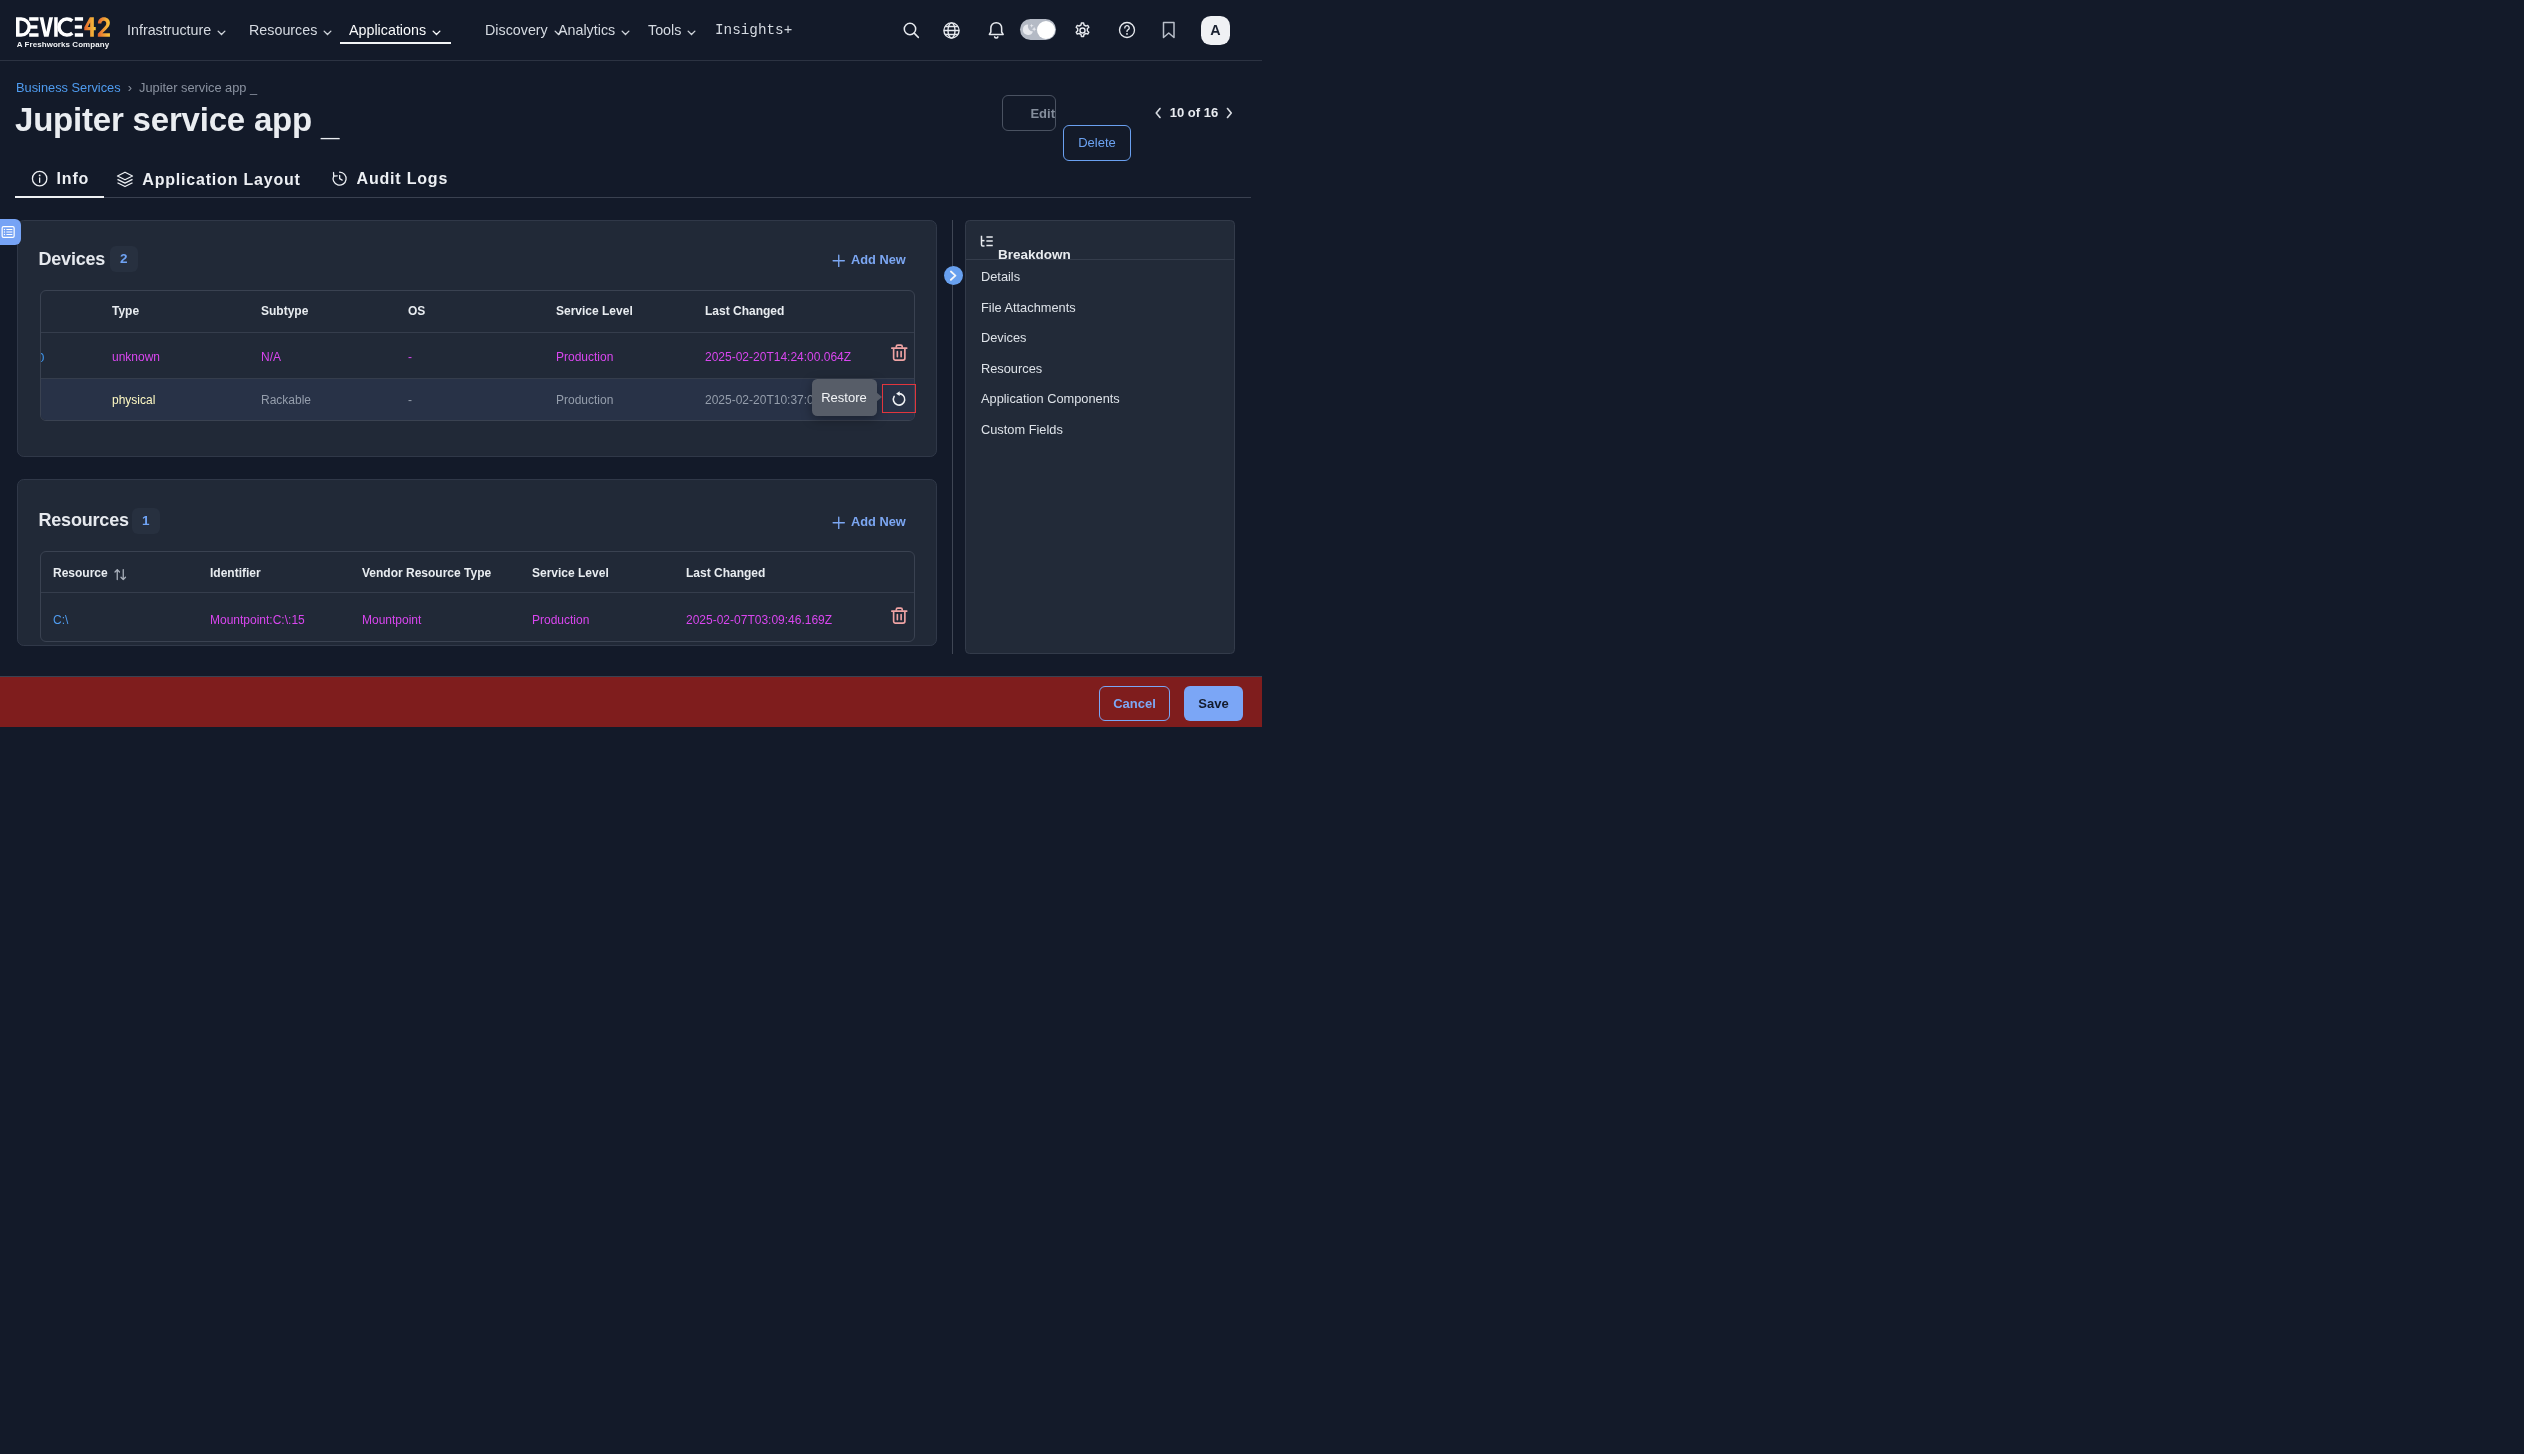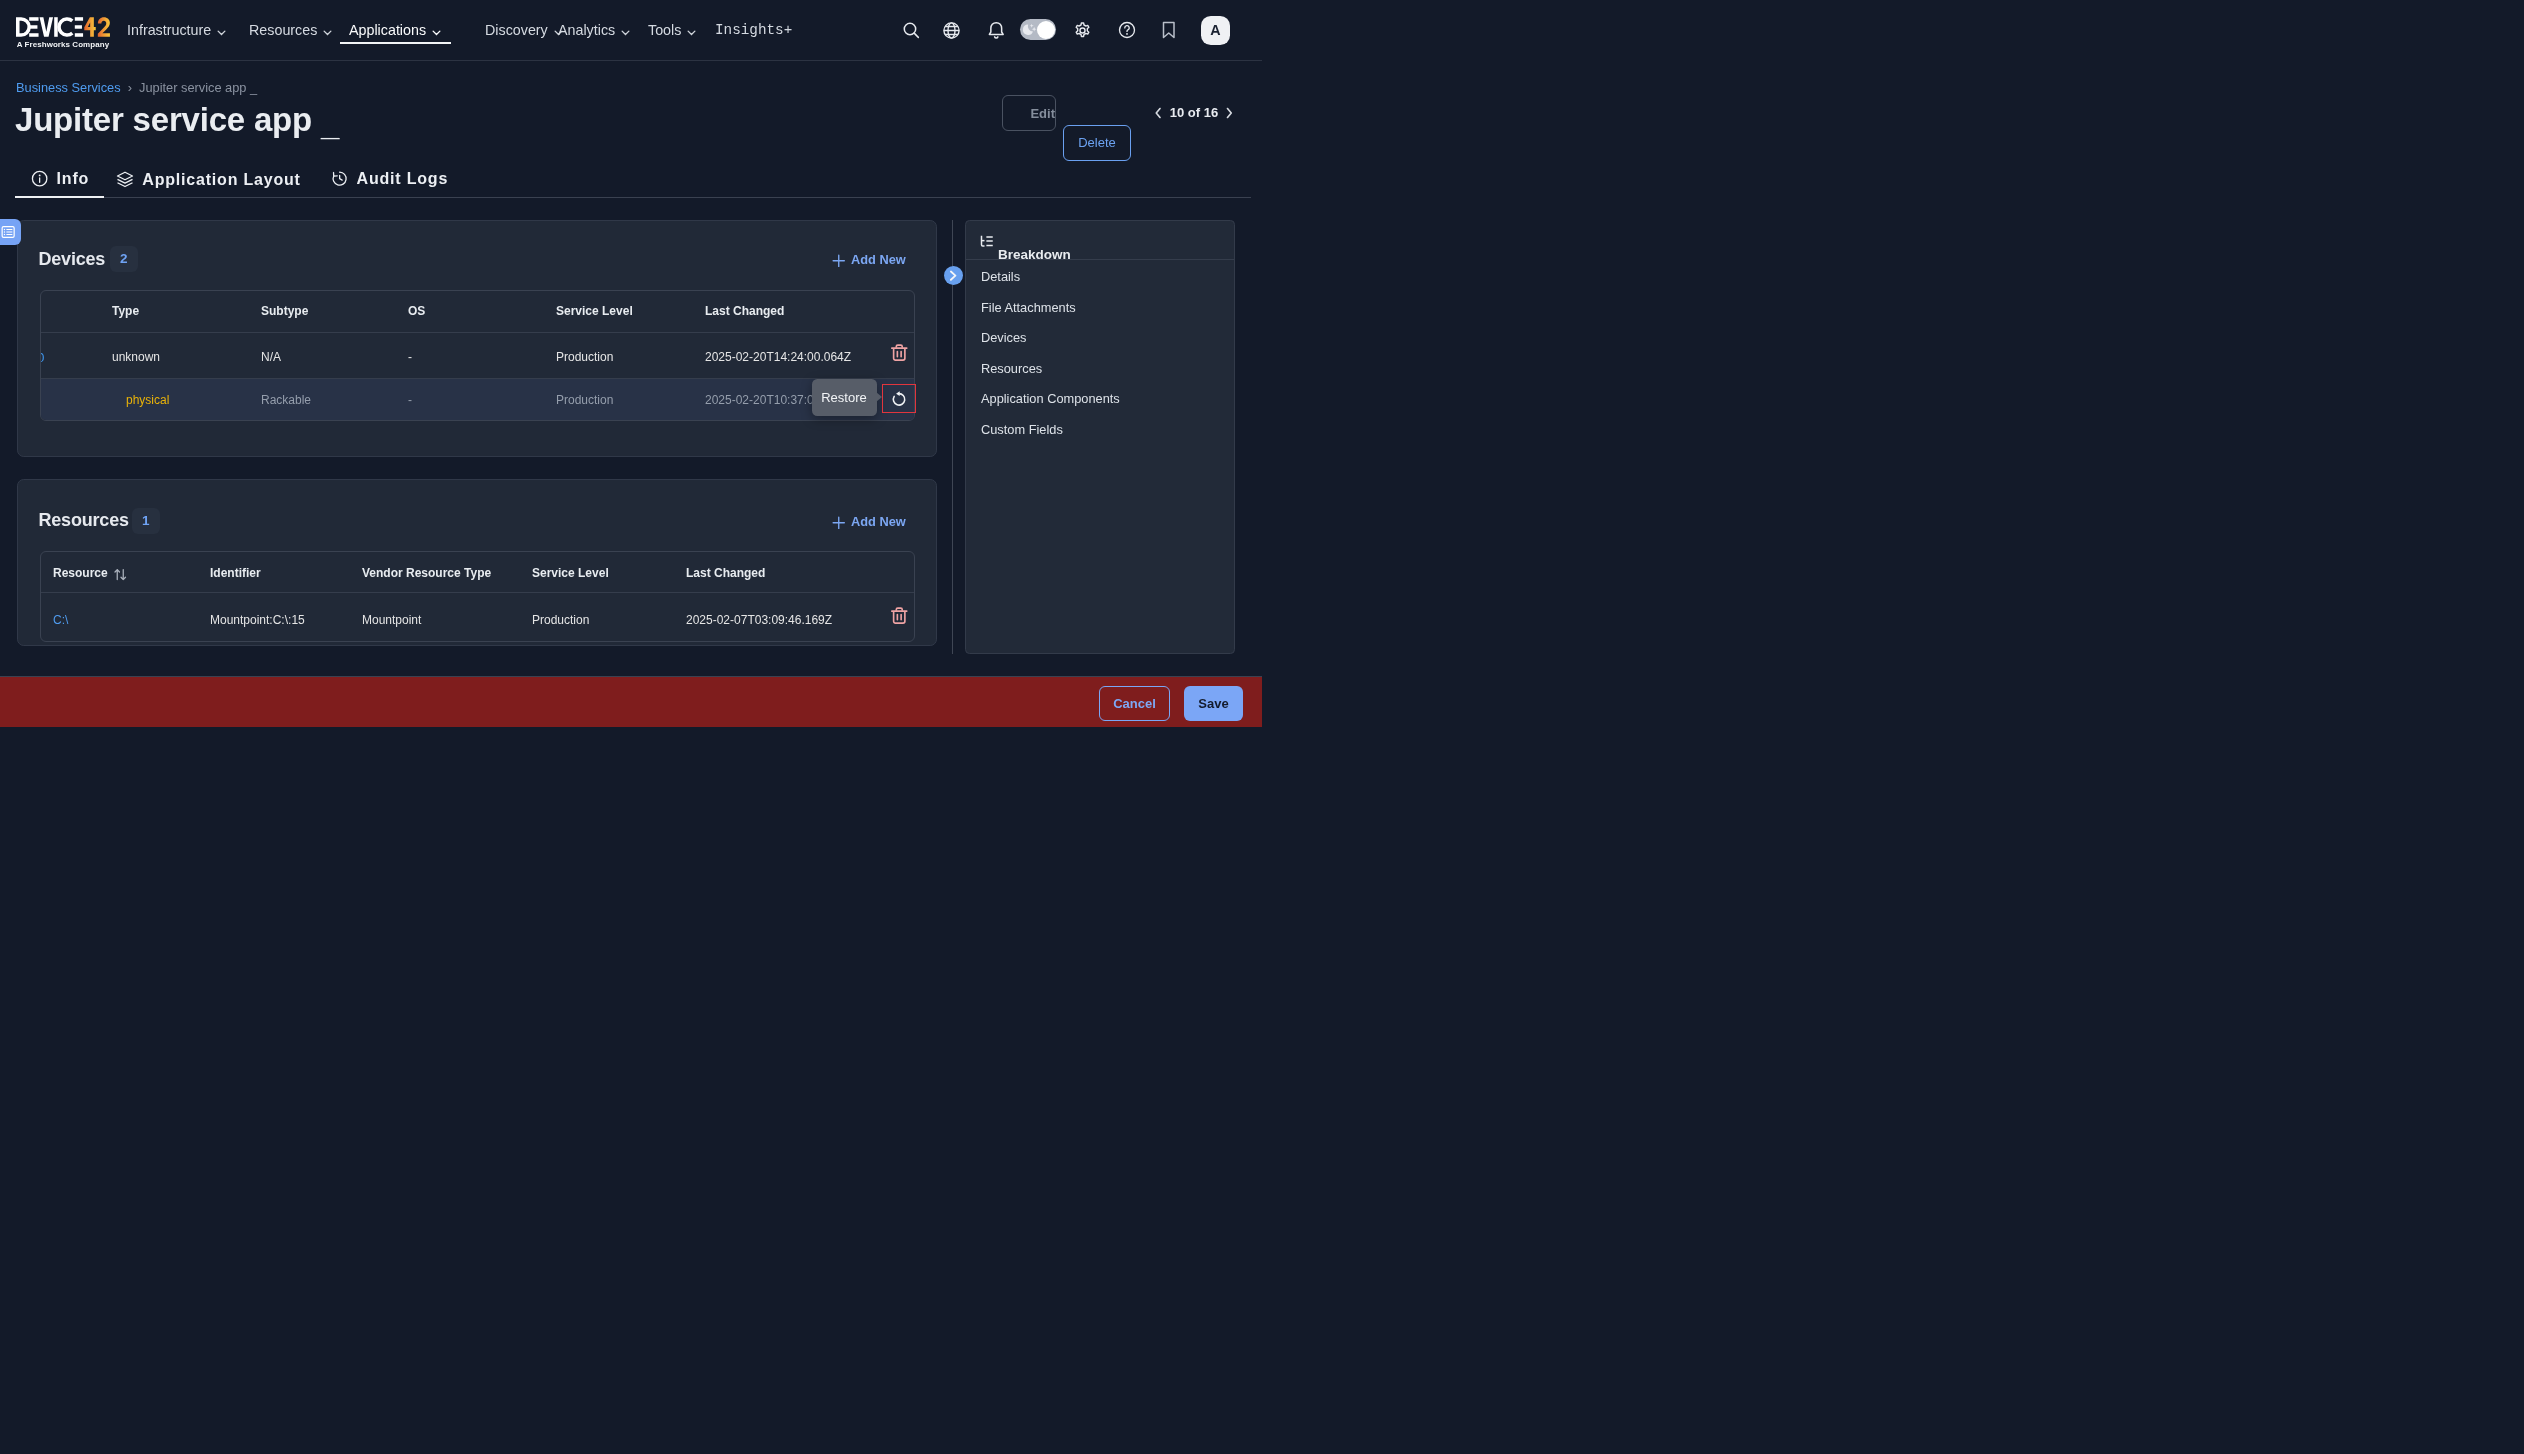--- a/index.html
+++ b/index.html
@@ -40,21 +40,21 @@
 
 
 .card { position:absolute; background:#212937; border:0.8px solid #303848; border-radius:6.8px; }
 .card-title { position:absolute; font-size:18px; letter-spacing:-0.2px; font-weight:bold; color:#e6e9ee; }
 .badge { position:absolute; width:28.6px; height:26px; border-radius:6px; background:#27303f; color:#6fa3f4; font-size:13.5px; font-weight:bold; text-align:center; line-height:26px; }
 .addnew { position:absolute; color:#7ca7f3; font-size:12.8px; font-weight:bold; }
 .addnew svg { vertical-align:-3px; margin-right:6px; }
 
 .tbl { position:absolute; left:22.5px; border:0.8px solid #3a4251; border-radius:6px; overflow:hidden; }
 .trow { position:absolute; left:0; width:100%; }
-.cell { position:absolute; font-size:12px; color:#e5e5e5; white-space:nowrap; }
+.cell { position:absolute; font-size:12px; color:#d946ef; white-space:nowrap; }
 .cell.hd { font-weight:bold; color:#e8ecf0; }
 .sep { position:absolute; left:0; width:100%; height:0.8px; background:#353d4c; }
 
 
 .sidebar { position:absolute; left:965px; top:220px; width:270px; height:434px; background:#222a38; border:0.8px solid #333b4a; border-radius:4.5px; }
 .sb-head { position:absolute; left:32px; top:12.8px; font-size:13.5px; font-weight:bold; color:#e9ecf0;margin-top:13px; }
 .sb-div { position:absolute; left:0; top:38px; width:100%; height:0.8px; background:#353d4c; }
 .sb-item { position:absolute; left:15px; font-size:12.8px; color:#dde2e8; }
 
 .vline { position:absolute; left:952px; top:220px; width:0.8px; height:434px; background:#3f4654; }
@@ -209,21 +209,21 @@
     <div class="cell" style="left:515px; top:59px;">Production</div>
     <div class="cell" style="left:664px; top:59px;">2025-02-20T14:24:00.064Z</div>
     <svg class="abs" style="left:850px; top:53px;" width="16.5" height="17.3" viewBox="0 0 22 23">
         <path d="M1 5.5 H21" stroke="#efa3a4" stroke-width="2.2" stroke-linecap="round"></path>
         <path d="M7 5 V3.5 a2 2 0 0 1 2-2 h4 a2 2 0 0 1 2 2 V5" fill="none" stroke="#efa3a4" stroke-width="2.2"></path>
         <path d="M3.5 5.5 V19 a2.5 2.5 0 0 0 2.5 2.5 h10 a2.5 2.5 0 0 0 2.5-2.5 V5.5" fill="none" stroke="#efa3a4" stroke-width="2.2"></path>
         <path d="M8.5 10 v7 M13.5 10 v7" stroke="#efa3a4" stroke-width="2.2" stroke-linecap="round"></path>
       </svg>
     <div class="sep" style="top:87px;"></div>
     <div class="trow" style="top:88px; height:43px; background:#283247;">
-      <div class="cell" style="left:85px; top:13.5px; color:#eab308;">physical</div>
+      <div class="cell" style="left:71px; top:13.5px; color:#fef9c3;">physical</div>
       <div class="cell" style="left:220px; top:13.5px; color:#959eac;">Rackable</div>
       <div class="cell" style="left:367px; top:13.5px; color:#959eac;">-</div>
       <div class="cell" style="left:515px; top:13.5px; color:#959eac;">Production</div>
       <div class="cell" style="left:664px; top:13.5px; color:#959eac;">2025-02-20T10:37:00.010Z</div>
     </div>
   </div>
   <div class="tooltip" style="left:794px; top:158px; width:65px; height:37px; line-height:37px; text-align:center;">Restore<span class="arr"></span></div>
   <div class="redbox" style="left:864px; top:163px; width:34px; height:29px;">
     <svg style="position:absolute; left:7.5px; top:4.5px;" width="18" height="18" viewBox="0 0 24 24">
         <path d="M11.6 4.9 A7.6 7.6 0 1 1 5.6 8.5" fill="none" stroke="#f0f2f5" stroke-width="2.1" stroke-linecap="round"></path>

